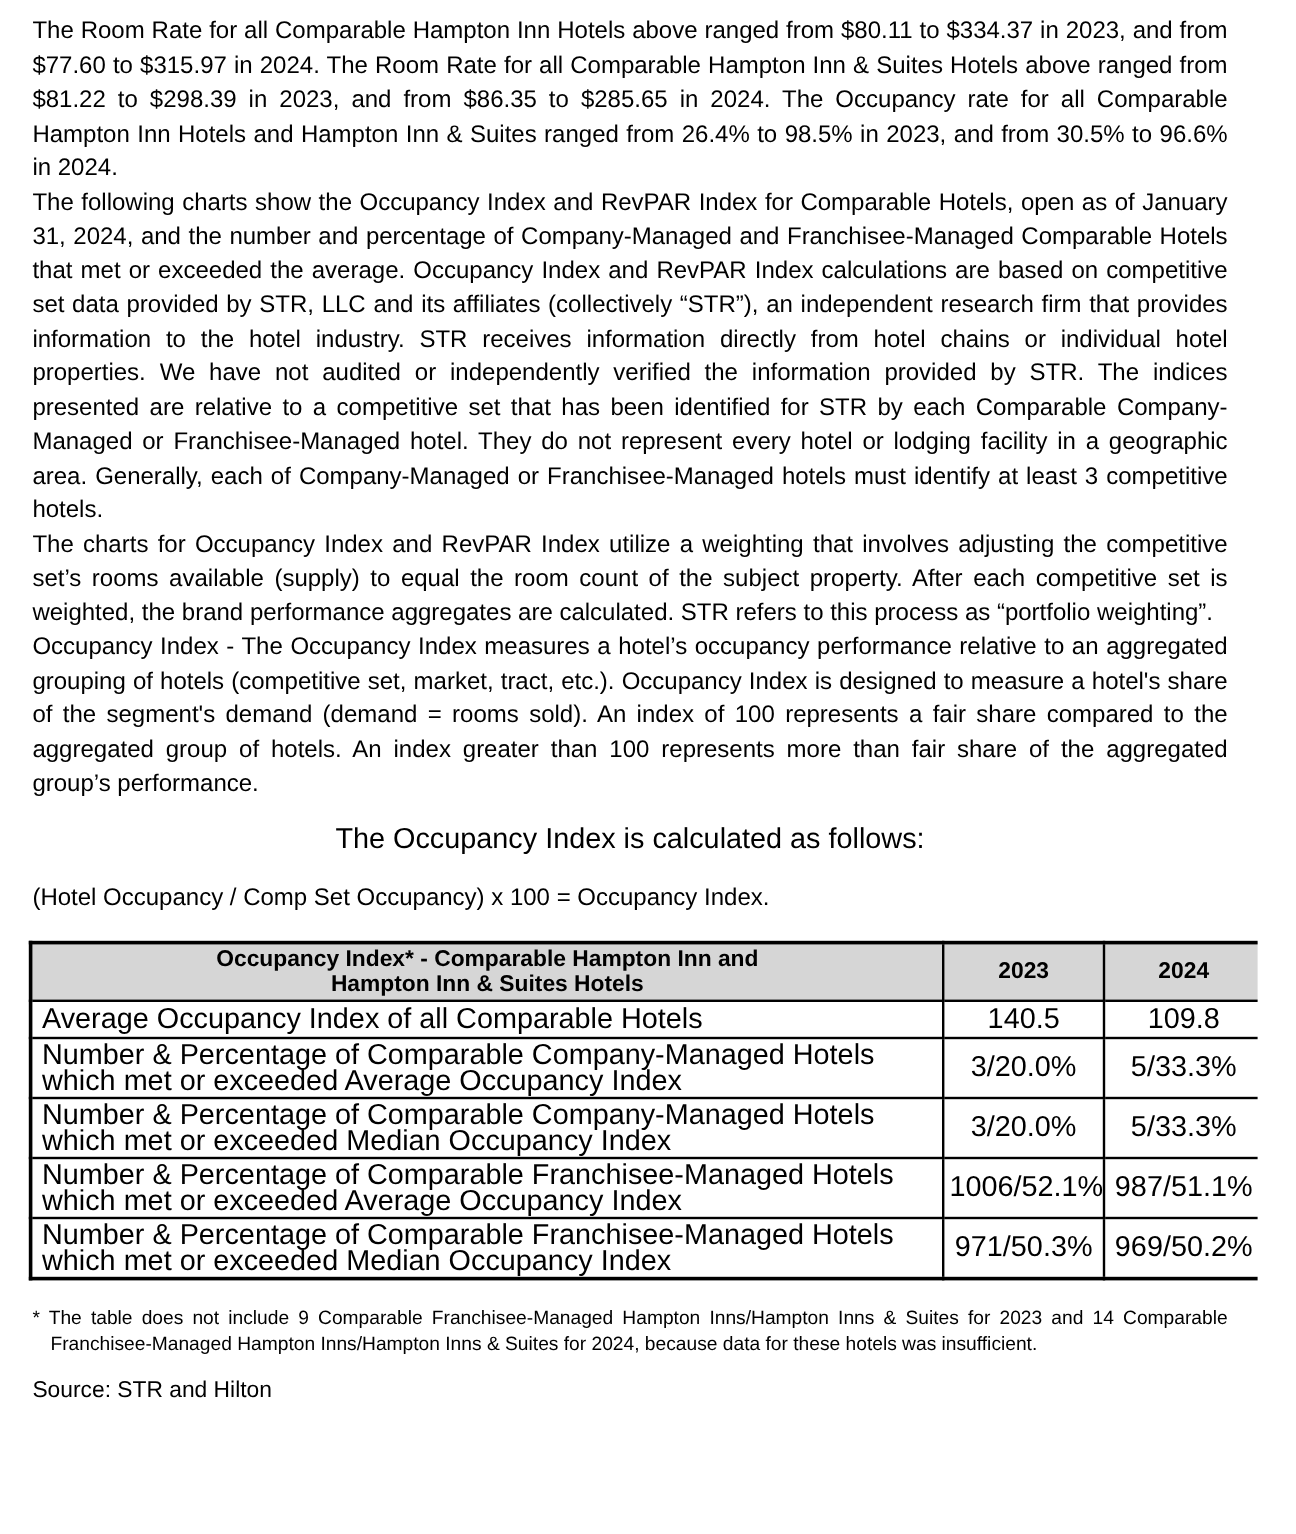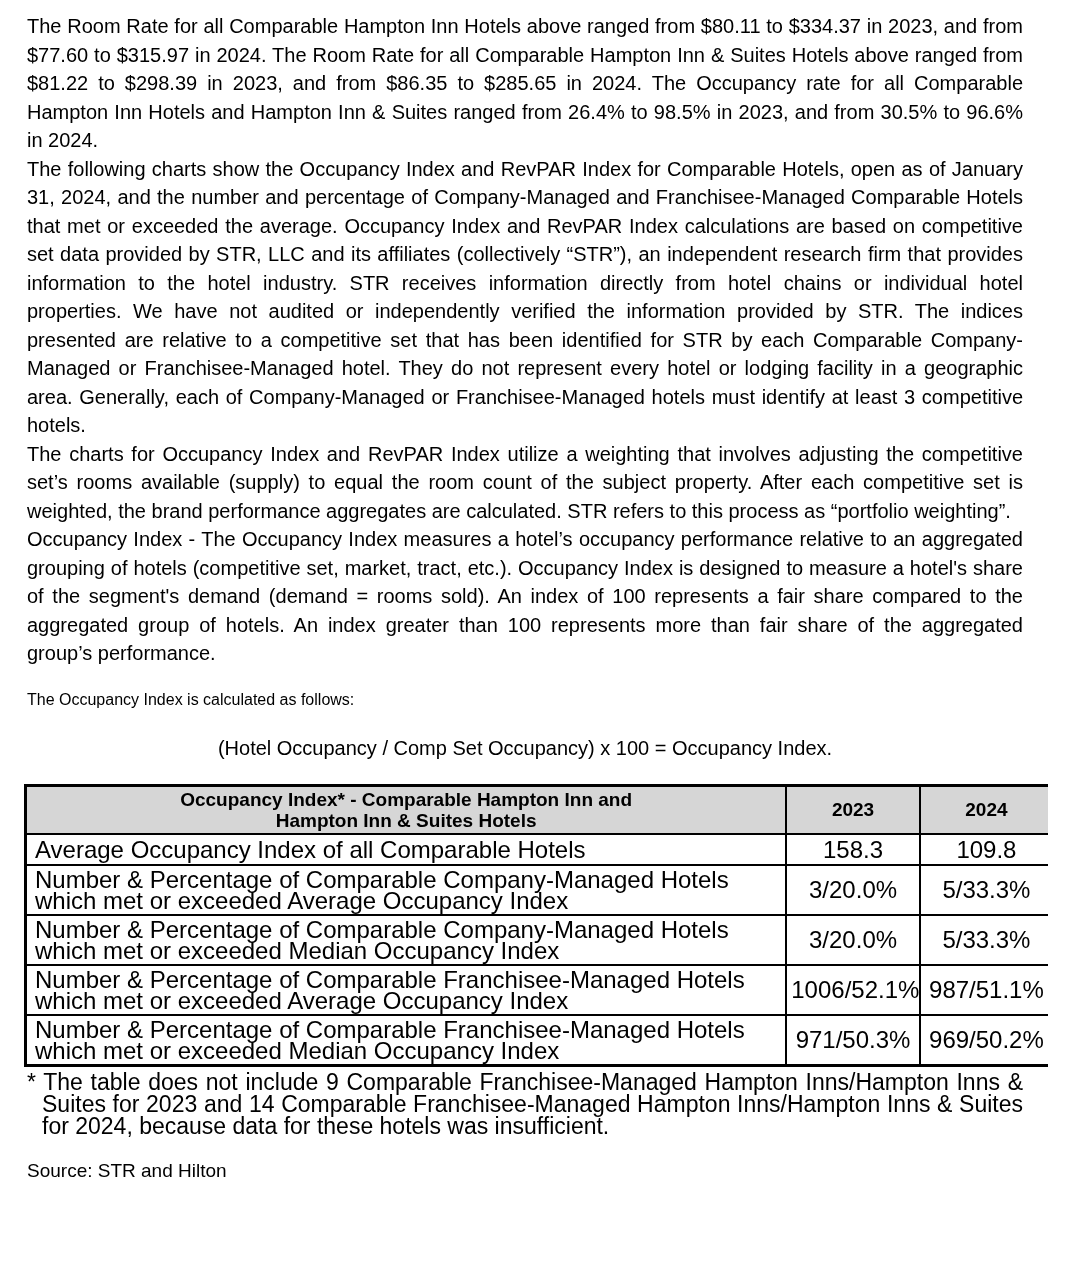--- a/index.html
+++ b/index.html
@@ -17,30 +17,30 @@
   p.body-para {
     font-size: 20px;
     line-height: 28.5px;
     text-align: justify;
     margin: 0;
   }
   .mt-p2 { margin-top: 31px; }
   .mt-p3 { margin-top: 26px; }
   .mt-p4 { margin-top: 21px; }
   .calc-intro {
-    font-size: 16px;
+    font-size: 24px;
     line-height: 28.5px;
     margin: 18px 0 0 0;
-    text-align: left;
+    text-align: center;
   }
   .formula {
     font-size: 20px;
     line-height: 28.5px;
     margin: 20px 0 16px 0;
-    text-align: center;
+    text-align: left;
   }
   table.occ-table {
     border-collapse: collapse;
     width: 1031px;
     margin-top: 21px;
     margin-left: -3px;
     table-layout: fixed;
   }
   table.occ-table, table.occ-table th, table.occ-table td {
     border: 2px solid #000;
@@ -59,22 +59,22 @@
   th.desc-head { white-space: pre-line; }
   table.occ-table td {
     font-size: 24px;
     line-height: 21px;
     vertical-align: middle;
   }
   td.label-cell { text-align: left; padding: 3px 8px; }
   td.val-cell { text-align: center; padding: 3px 4px; }
   tr.single-row td { height: 29px; padding-top: 0; padding-bottom: 0; }
   .footnote {
-    margin-top: 4px;
-    font-size: 23px;
+    margin-top: 21px;
+    font-size: 16px;
     line-height: 22px;
     text-align: justify;
     padding-left: 15px;
     text-indent: -15px;
   }
   .source {
     margin-top: 14px;
     font-size: 19px;
     line-height: 22px;
   }
@@ -106,21 +106,21 @@
       <tr>
         <th class="desc-head">Occupancy Index* - Comparable Hampton Inn and
 Hampton Inn &amp; Suites Hotels</th>
         <th>2023</th>
         <th>2024</th>
       </tr>
     </thead>
     <tbody>
       <tr class="single-row">
         <td class="label-cell">Average Occupancy Index of all Comparable Hotels</td>
-        <td class="val-cell">158.3</td>
+        <td class="val-cell">140.5</td>
         <td class="val-cell">109.8</td>
       </tr>
       <tr>
         <td class="label-cell">Number &amp; Percentage of Comparable Company-Managed Hotels which met or exceeded Average Occupancy Index</td>
         <td class="val-cell">3/20.0%</td>
         <td class="val-cell">5/33.3%</td>
       </tr>
       <tr>
         <td class="label-cell">Number &amp; Percentage of Comparable Company-Managed Hotels which met or exceeded Median Occupancy Index</td>
         <td class="val-cell">3/20.0%</td>

